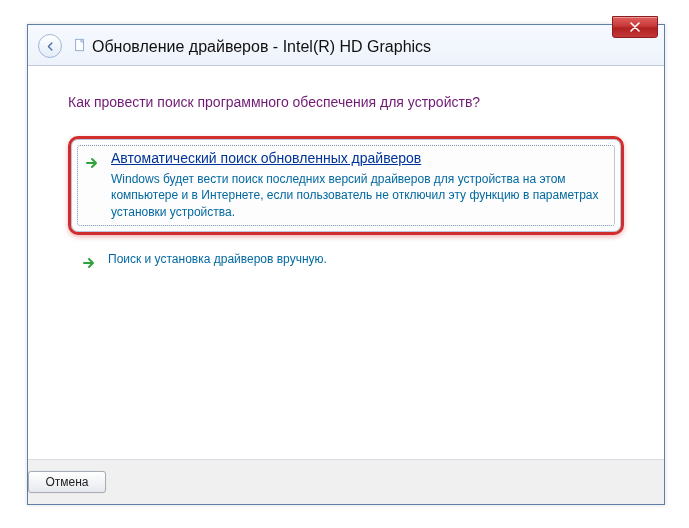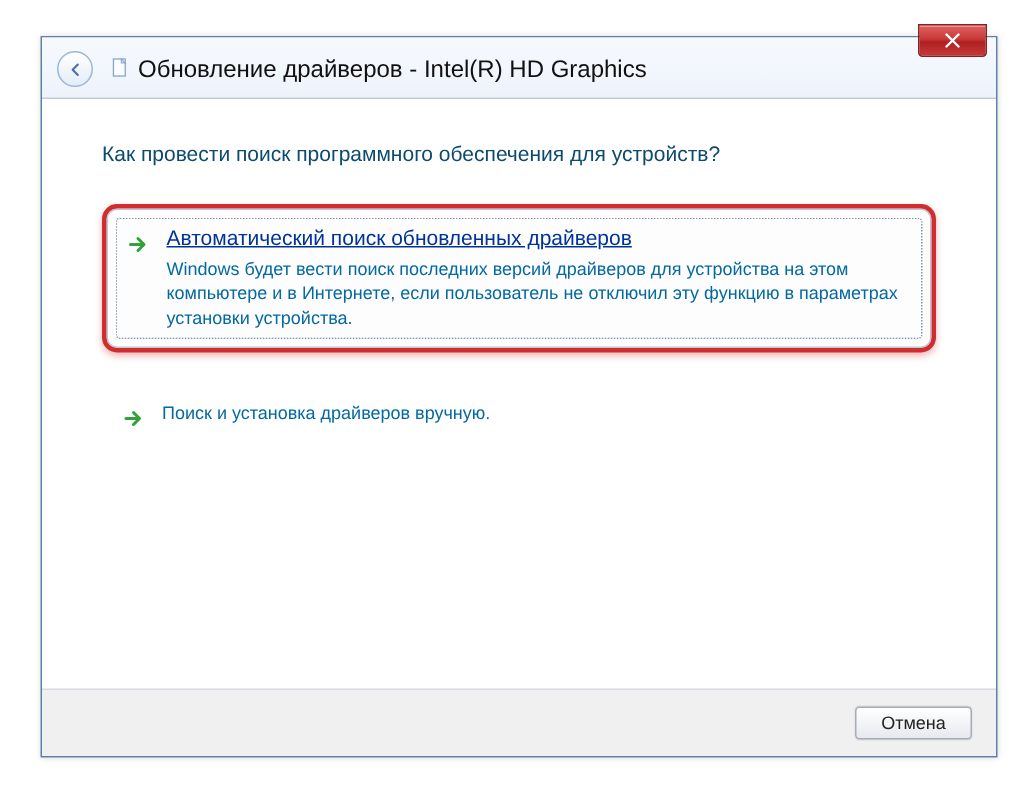--- a/index.html
+++ b/index.html
@@ -82,27 +82,27 @@
     color: #fff;
     cursor: pointer;
     box-shadow: inset 0 1px 0 rgba(255,255,255,0.35);
   }
   .close-btn svg { width: 10px; height: 10px; }
   .content {
     padding: 28px 40px 10px 40px;
   }
   .heading {
     font-size: 14px;
-    color: #0c4a6e;
+    color: #701a75;
     margin: 0 0 26px 0;
   }
   .option {
     position: relative;
     padding: 10px 16px 12px 40px;
-    margin-bottom: 22px;
+    margin-bottom: 6px;
     cursor: pointer;
   }
   .option.highlight {
     border: 3px solid #d22d2d;
     border-radius: 10px;
     box-shadow: 0 2px 5px rgba(210,45,45,0.35), inset 0 0 0 1px #b9c8de;
     background: #fdfdfd;
   }
   .option.highlight::after{
     content:"";
@@ -136,21 +136,20 @@
   }
   .footer {
     position: absolute;
     left: 0;
     right: 0;
     bottom: 0;
     height: 44px;
     background: #f0f0f0;
     border-top: 1px solid #d9dde3;
     display: flex;
-    justify-content: flex-end;
     align-items: center;
     padding-right: 16px;
   }
   .btn {
     min-width: 78px;
     height: 22px;
     border: 1px solid #a7adb7;
     background: linear-gradient(to bottom, #ffffff, #e6e9ee);
     font-size: 12px;
     color: #222;

